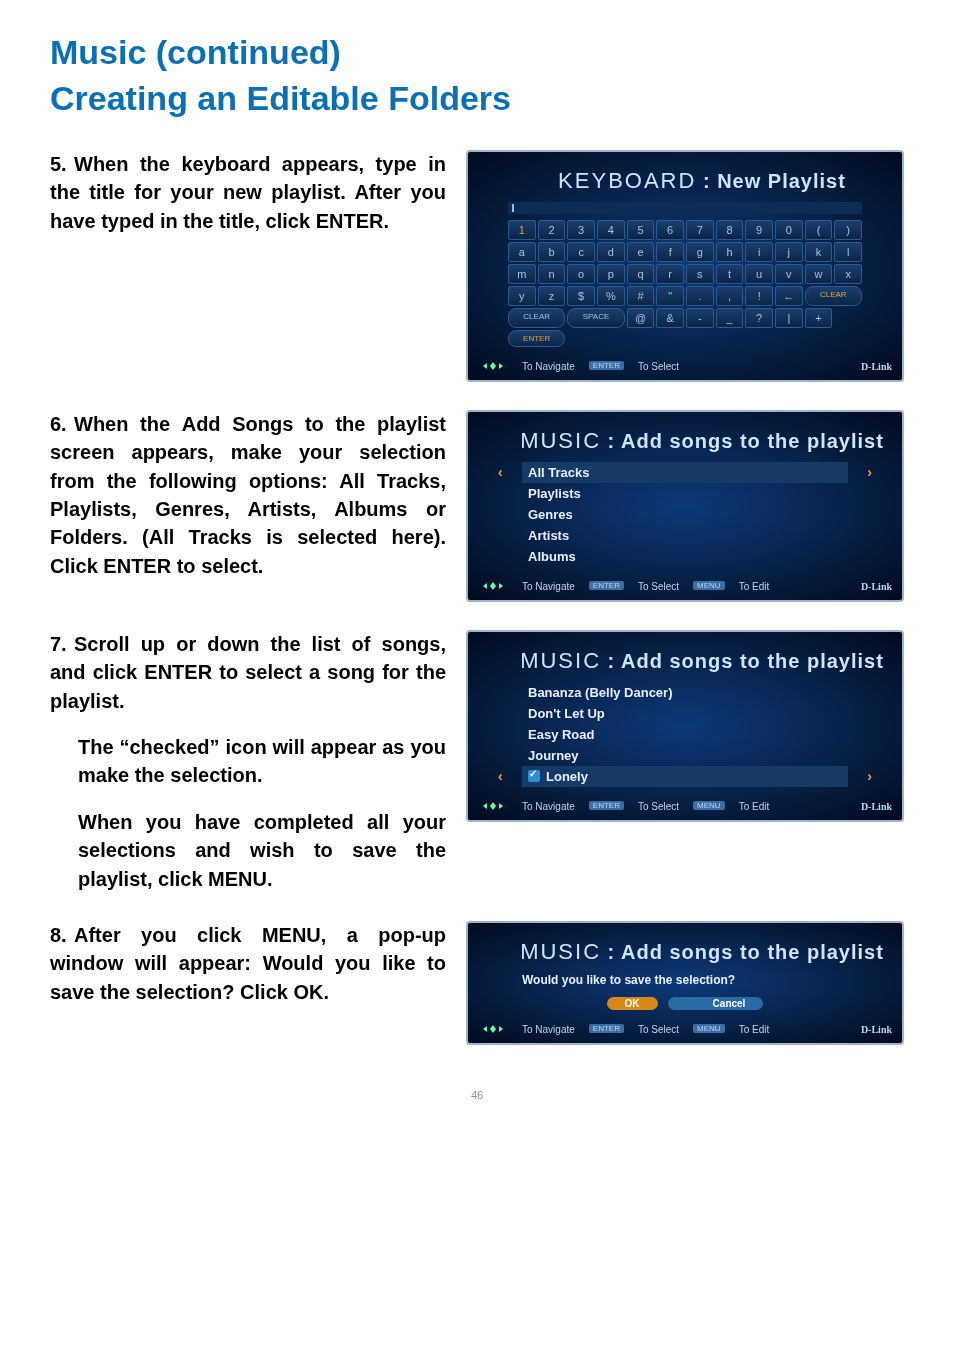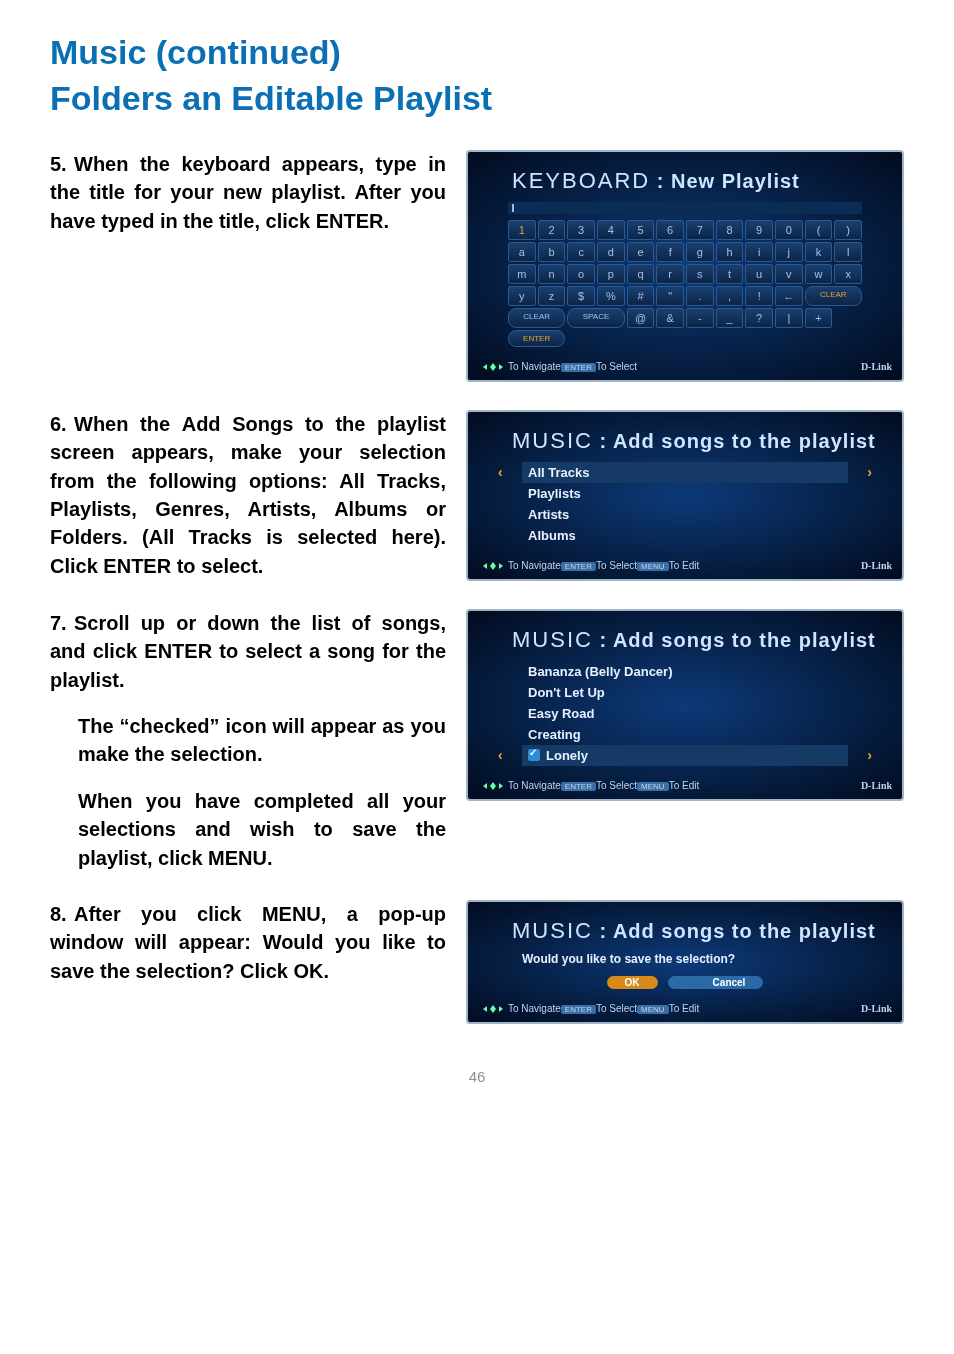--- a/index.html
+++ b/index.html
@@ -42,29 +42,30 @@
     font-family: Arial, sans-serif;
     padding: 12px 10px 8px 10px;
     position: relative;
     overflow: hidden;
   }
   .scr-title {
     font-family: 'Arial Narrow', Arial, sans-serif;
     font-size: 20px;
     margin: 4px 0 8px 34px;
     letter-spacing: 1px;
+    text-align: center;
   }
   .scr-title .big { font-size: 22px; font-weight: 300; letter-spacing: 2px; }
   .hintbar {
     margin-top: 10px;
     padding-top: 4px;
     font-size: 10px;
     display: flex;
-    align-items: flex-end;
-    gap: 0;
+    align-items: flex-start;
+    gap: 14px;
     color: #bcd6f0;
   }
   .hintbar .brand { margin-left: auto; font-family: 'Times New Roman', serif; font-weight: bold; }
   .kbd-grid {
     display: grid;
     grid-template-columns: repeat(12, 1fr);
     gap: 2px;
     margin: 6px 30px 4px 30px;
   }
   .kbd-grid .key {
@@ -124,28 +125,28 @@
     margin: 8px 44px 4px 44px;
     font-size: 12px; font-weight: bold;
     color: #e6f0ff;
   }
   .dialog-btns { margin-top: 10px; display: flex; gap: 10px; justify-content: center; }
   .dialog-btn {
     padding: 1px 18px; border-radius: 9px; font-size: 10px;
     background: #d78a1a; color: #fff;
   }
   .dialog-btn.cancel { background: #2a6aa6; padding-left: 45px; }
-  .page-num { text-align: center; color: #8f8f8f; font-size: 15px; margin-top: 44px; }
+  .page-num { text-align: center; color: #8f8f8f; font-size: 11px; margin-top: 44px; }
   svg.nav-arrows { height: 10px; }
 </style>
 </head>
 <body>
 
 <h1>Music (continued)</h1>
-<h2>Folders an Editable Playlist</h2>
+<h2>Creating an Editable Folders</h2>
 
 <div class="row">
   <div class="left-col">
     <div class="step">
       <span class="num">5.</span><span>When the keyboard appears, type in the title for your new playlist. After you have typed in the title, click </span><b>ENTER</b><span>.</span>
     </div>
   </div>
   <div class="right-col">
     <div class="screen">
       <div class="scr-title">
@@ -234,20 +235,21 @@
     </div>
   </div>
   <div class="right-col">
     <div class="screen">
       <div class="scr-title">
         <span class="big">MUSIC</span><b> : Add songs to the playlist</b>
       </div>
       <div class="menu-list" id="cat-list">
           <div class="item sel">All Tracks</div>
           <div class="item">Playlists</div>
+          <div class="item">Genres</div>
           <div class="item">Artists</div>
           <div class="item">Albums</div>
         </div>
       <div class="hintbar">
         <svg class="nav-arrows" viewBox="0 0 30 10">
             <polygon points="5,5 9,2 9,8" fill="#6fa"></polygon>
             <polygon points="25,5 21,2 21,8" fill="#6fa"></polygon>
             <polygon points="15,1 12,5 18,5" fill="#6fa"></polygon>
             <polygon points="15,9 12,5 18,5" fill="#6fa"></polygon>
           </svg>
@@ -274,21 +276,21 @@
   </div>
   <div class="right-col">
     <div class="screen">
       <div class="scr-title">
         <span class="big">MUSIC</span><b> : Add songs to the playlist</b>
       </div>
       <div class="menu-list" id="track-list">
           <div class="item">Bananza (Belly Dancer)</div>
           <div class="item">Don't Let Up</div>
           <div class="item">Easy Road</div>
-          <div class="item">Creating</div>
+          <div class="item">Journey</div>
           <div class="item sel"><span class="check"></span>Lonely</div>
         </div>
       <div class="hintbar">
         <svg class="nav-arrows" viewBox="0 0 30 10">
             <polygon points="5,5 9,2 9,8" fill="#6fa"></polygon>
             <polygon points="25,5 21,2 21,8" fill="#6fa"></polygon>
             <polygon points="15,1 12,5 18,5" fill="#6fa"></polygon>
             <polygon points="15,9 12,5 18,5" fill="#6fa"></polygon>
           </svg>
         <span>To Navigate</span>

